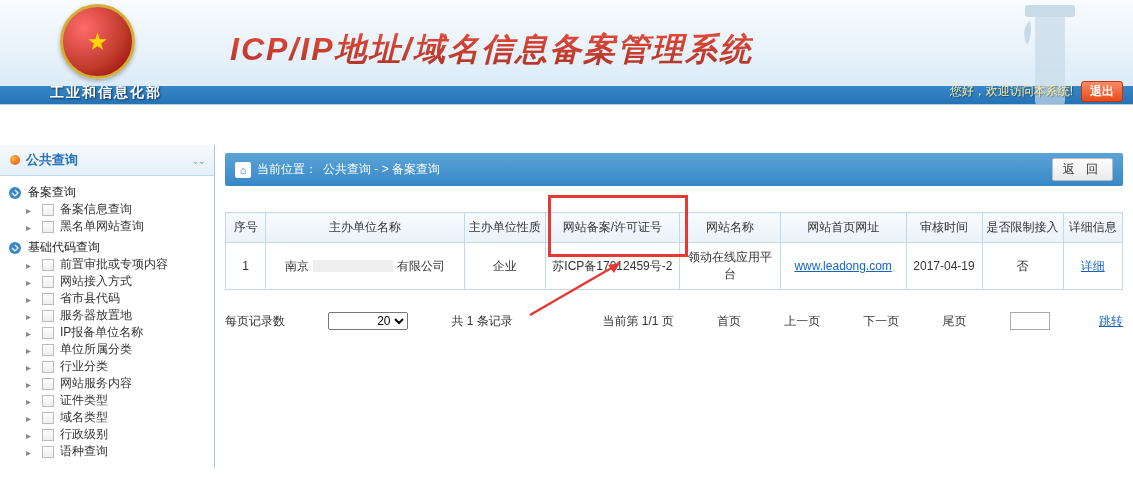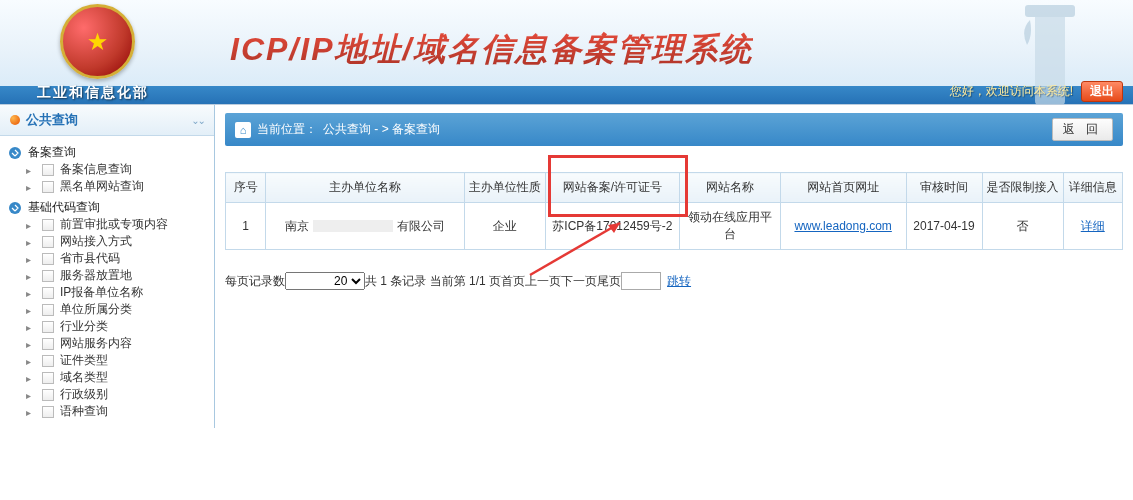--- a/index.html
+++ b/index.html
@@ -4,28 +4,28 @@
 <style>
 * { margin: 0; padding: 0; box-sizing: border-box; }
 body { font-family: "SimSun", "Microsoft YaHei", Arial, sans-serif; font-size: 12px; background: #fff; width: 1133px; }
 
 
 .header { height: 105px; background: linear-gradient(to bottom, #f8fcff 0%, #e8f2fa 50%, #d4e8f7 100%); position: relative; border-bottom: 1px solid #bcd; overflow: hidden; }
 .header-pillar { position: absolute; right: 48px; top: 0; height: 115px; width: 70px; opacity: 0.7; }
 .emblem { position: absolute; left: 60px; top: 4px; width: 75px; height: 75px; }
 .emblem-circle { width: 75px; height: 75px; border-radius: 50%; background: radial-gradient(circle at 30% 30%, #ff6b6b, #c0392b 60%, #8b0000); border: 3px solid #d4af37; box-shadow: 0 2px 4px rgba(0,0,0,0.3); display: flex; align-items: center; justify-content: center; }
 .emblem-star { color: #ffd700; font-size: 24px; }
-.dept-name { position: absolute; left: 37px; top: 84px; color: #fff; font-size: 14px; font-weight: bold; text-shadow: 1px 1px 2px rgba(0,0,0,0.6); letter-spacing: 2px; text-align: right; }
+.dept-name { position: absolute; left: 50px; top: 84px; color: #fff; font-size: 14px; font-weight: bold; text-shadow: 1px 1px 2px rgba(0,0,0,0.6); letter-spacing: 2px; text-align: right; }
 .site-title { position: absolute; left: 230px; top: 28px; font-size: 32px; font-weight: bold; font-style: italic; background: linear-gradient(to bottom, #e74c3c, #a93226); -webkit-background-clip: text; -webkit-text-fill-color: transparent; text-shadow: none; letter-spacing: 2px; }
 .welcome-bar { position: absolute; right: 10px; bottom: 2px; font-size: 12px; color: #ffeb9c; text-shadow: 1px 1px 1px rgba(0,0,0,0.4); display: flex; align-items: center; gap: 8px; }
 .logout-btn { background: linear-gradient(to bottom, #ff8a65, #e64a19); color: #fff; border: 1px solid #bf360c; border-radius: 3px; padding: 1px 8px; font-size: 12px; cursor: pointer; font-weight: bold; }
 .underline-bar { position: absolute; left: 0; right: 0; bottom: 0; height: 18px; background: linear-gradient(to bottom, #3788c8, #2672b6); }
 
 
-.layout { display: flex; }
+.layout { display: flex; margin-top: 40px; }
 .sidebar { width: 215px; flex-shrink: 0; border-right: 1px solid #a8c8e0; }
 .content { flex: 1; padding: 8px 10px; }
 
 
 .section-header { background: linear-gradient(to bottom, #f8fbfd, #e3eff8); border-bottom: 1px solid #c3d9ea; padding: 6px 10px; display: flex; align-items: center; justify-content: space-between; }
 .section-header .title { color: #2672b6; font-weight: bold; font-size: 13px; display: flex; align-items: center; gap: 6px; }
 .bullet-orange { width: 10px; height: 10px; background: radial-gradient(circle at 30% 30%, #ffb74d, #e65100); border-radius: 50%; display: inline-block; }
 .chevrons { color: #7fa8c9; font-size: 10px; letter-spacing: -2px; }
 .tree { padding: 6px 0 6px 8px; }
 .tree-node { padding: 2px 0; }
@@ -48,21 +48,21 @@
 .back-btn { background: linear-gradient(to bottom, #fdfdfd, #eaeaea); border: 1px solid #bbb; color: #333; padding: 2px 10px; border-radius: 2px; cursor: pointer; font-size: 12px; letter-spacing: 4px; }
 
 .data-table { width: 100%; border-collapse: collapse; margin-top: 26px; border: 1px solid #c3d9ea; }
 .data-table th { background: linear-gradient(to bottom, #f8fbfd, #e9f2f9); border: 1px solid #c3d9ea; padding: 6px 4px; font-weight: normal; color: #333; text-align: center; font-size: 12px; white-space: nowrap; }
 .data-table td { border: 1px solid #c3d9ea; padding: 6px 4px; text-align: center; font-size: 12px; color: #333; }
 .data-table a { color: #1565c0; text-decoration: underline; }
 .th-highlight { position: relative; }
 .highlight-box { position: absolute; border: 3px solid #e53935; pointer-events: none; }
 .arrow-annotation { position: absolute; pointer-events: none; }
 
-.pagination { display: flex; justify-content: flex-start; align-items: center; margin-top: 22px; font-size: 12px; color: #333; }
+.pagination { display: flex; justify-content: space-between; align-items: center; margin-top: 22px; font-size: 12px; color: #333; }
 .pagination select { font-size: 12px; padding-left: 44px; }
 .pagination a { color: #333; text-decoration: none; }
 .pagination .goto-link { color: #1565c0; text-decoration: underline; margin-left: 6px; }
 .pagination input[type=text] { width: 40px; border: 1px solid #aaa; font-size: 12px; padding: 1px 2px; }
 
 .main-wrap { position: relative; }
 </style>
 </head>
 <body>
 

